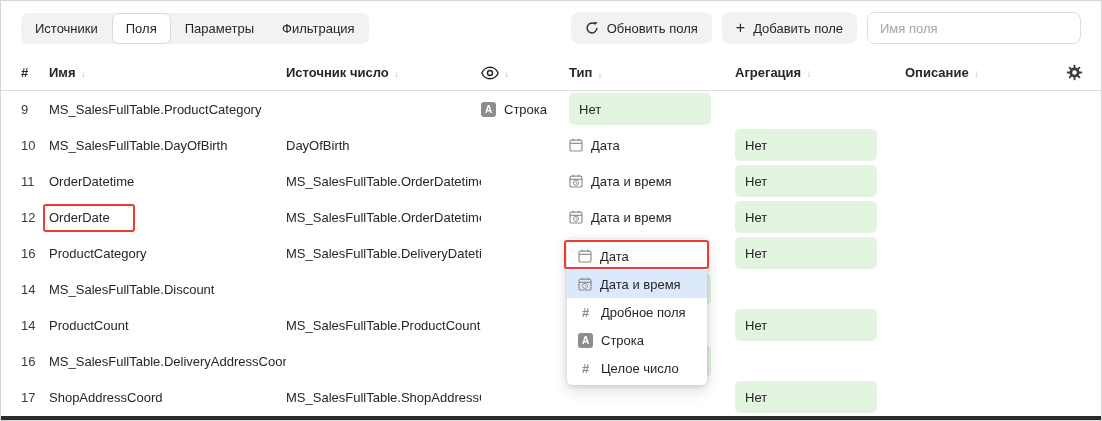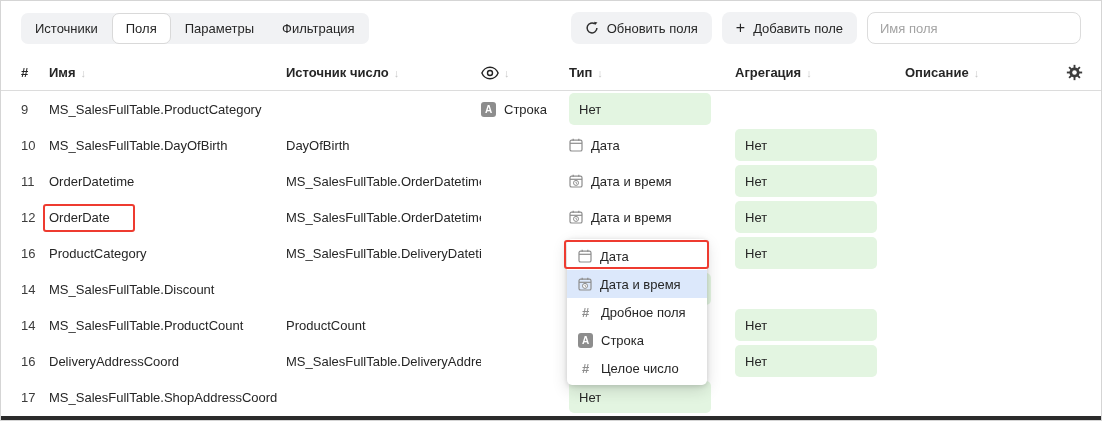--- a/index.html
+++ b/index.html
@@ -236,46 +236,46 @@
       <div class="cell type-cell"></div>
       <div class="cell">
           <div class="badge">Нет</div>
         </div>
       <div class="cell"></div>
       <div class="cell"></div>
     </div>
 
     <div class="grid-row trow">
       <div class="cell idx">14</div>
+      <div class="cell">ProductCount</div>
       <div class="cell cell-source">MS_SalesFullTable.ProductCount</div>
-      <div class="cell">ProductCount</div>
       <div class="cell"></div>
       <div class="cell type-cell"></div>
       <div class="cell">
           <div class="badge">Нет</div>
         </div>
       <div class="cell"></div>
       <div class="cell"></div>
     </div>
 
     <div class="grid-row trow">
       <div class="cell idx">16</div>
-      <div class="cell">DeliveryAddressCoord</div>
       <div class="cell cell-source">MS_SalesFullTable.DeliveryAddressCoord</div>
       <div class="cell"></div>
       <div class="cell type-cell"></div>
       <div class="cell">
           <div class="badge">Нет</div>
         </div>
       <div class="cell"></div>
       <div class="cell"></div>
     </div>
 
     <div class="grid-row trow">
       <div class="cell idx">17</div>
+      <div class="cell">ShopAddressCoord</div>
       <div class="cell cell-source">MS_SalesFullTable.ShopAddressCoord</div>
       <div class="cell"></div>
       <div class="cell type-cell"></div>
       <div class="cell">
           <div class="badge">Нет</div>
         </div>
       <div class="cell"></div>
       <div class="cell"></div>
     </div>
 

